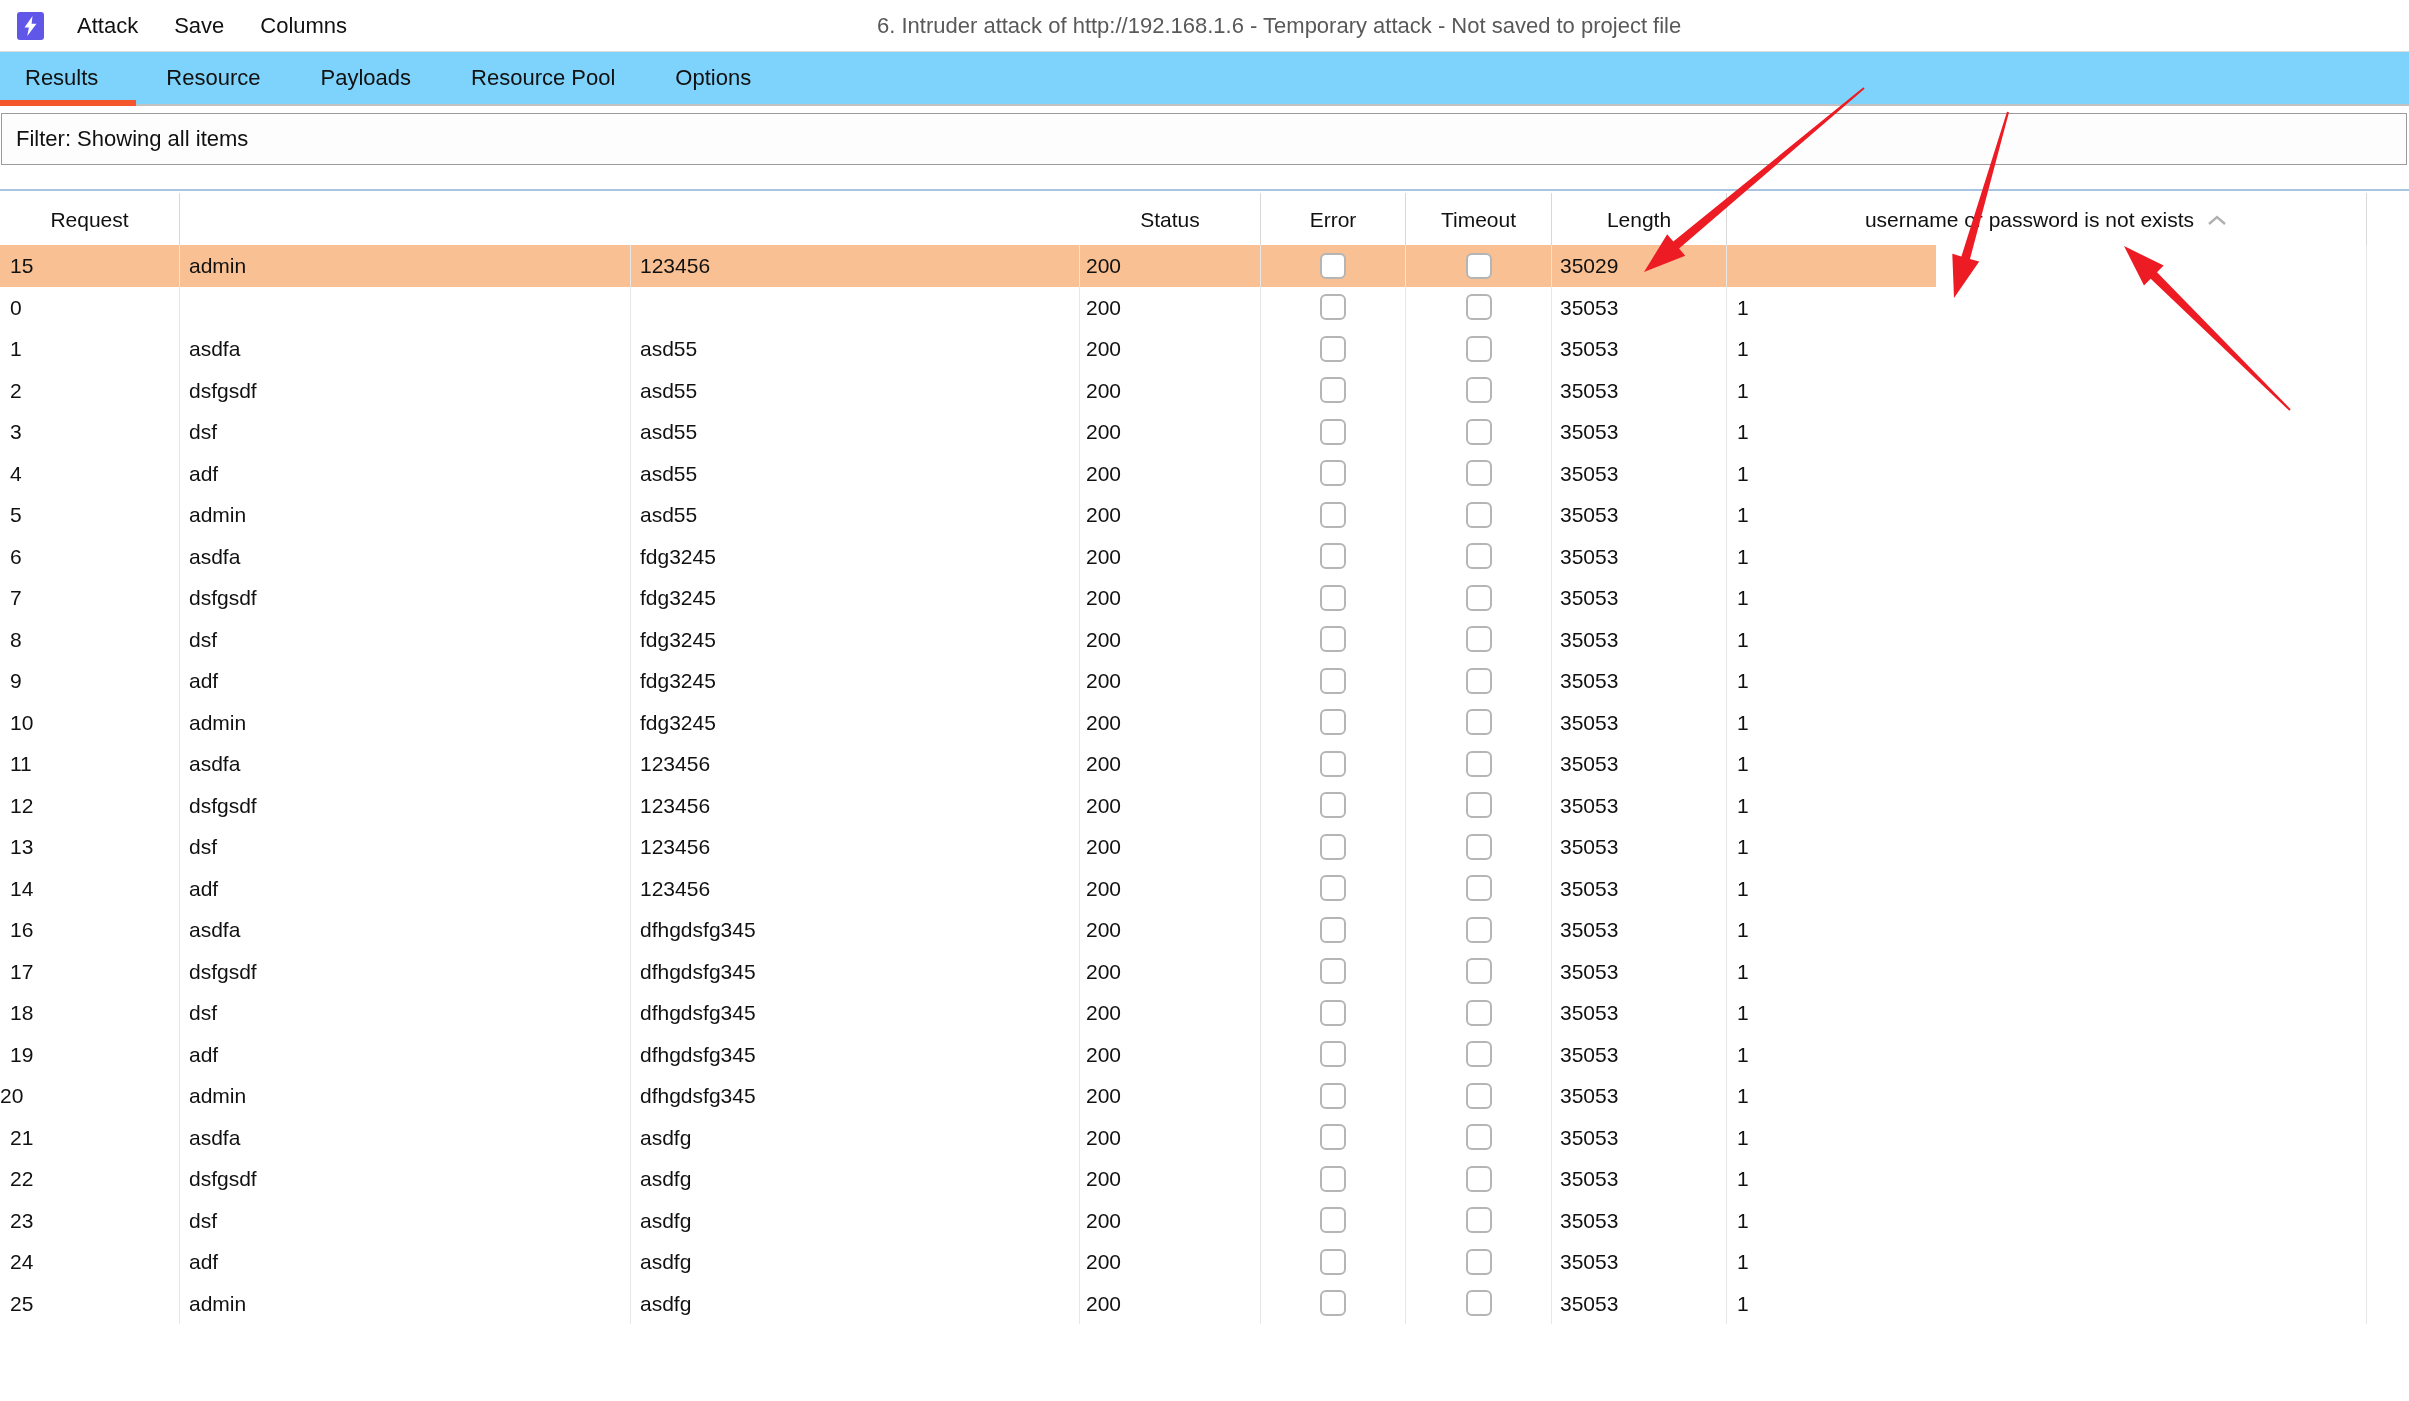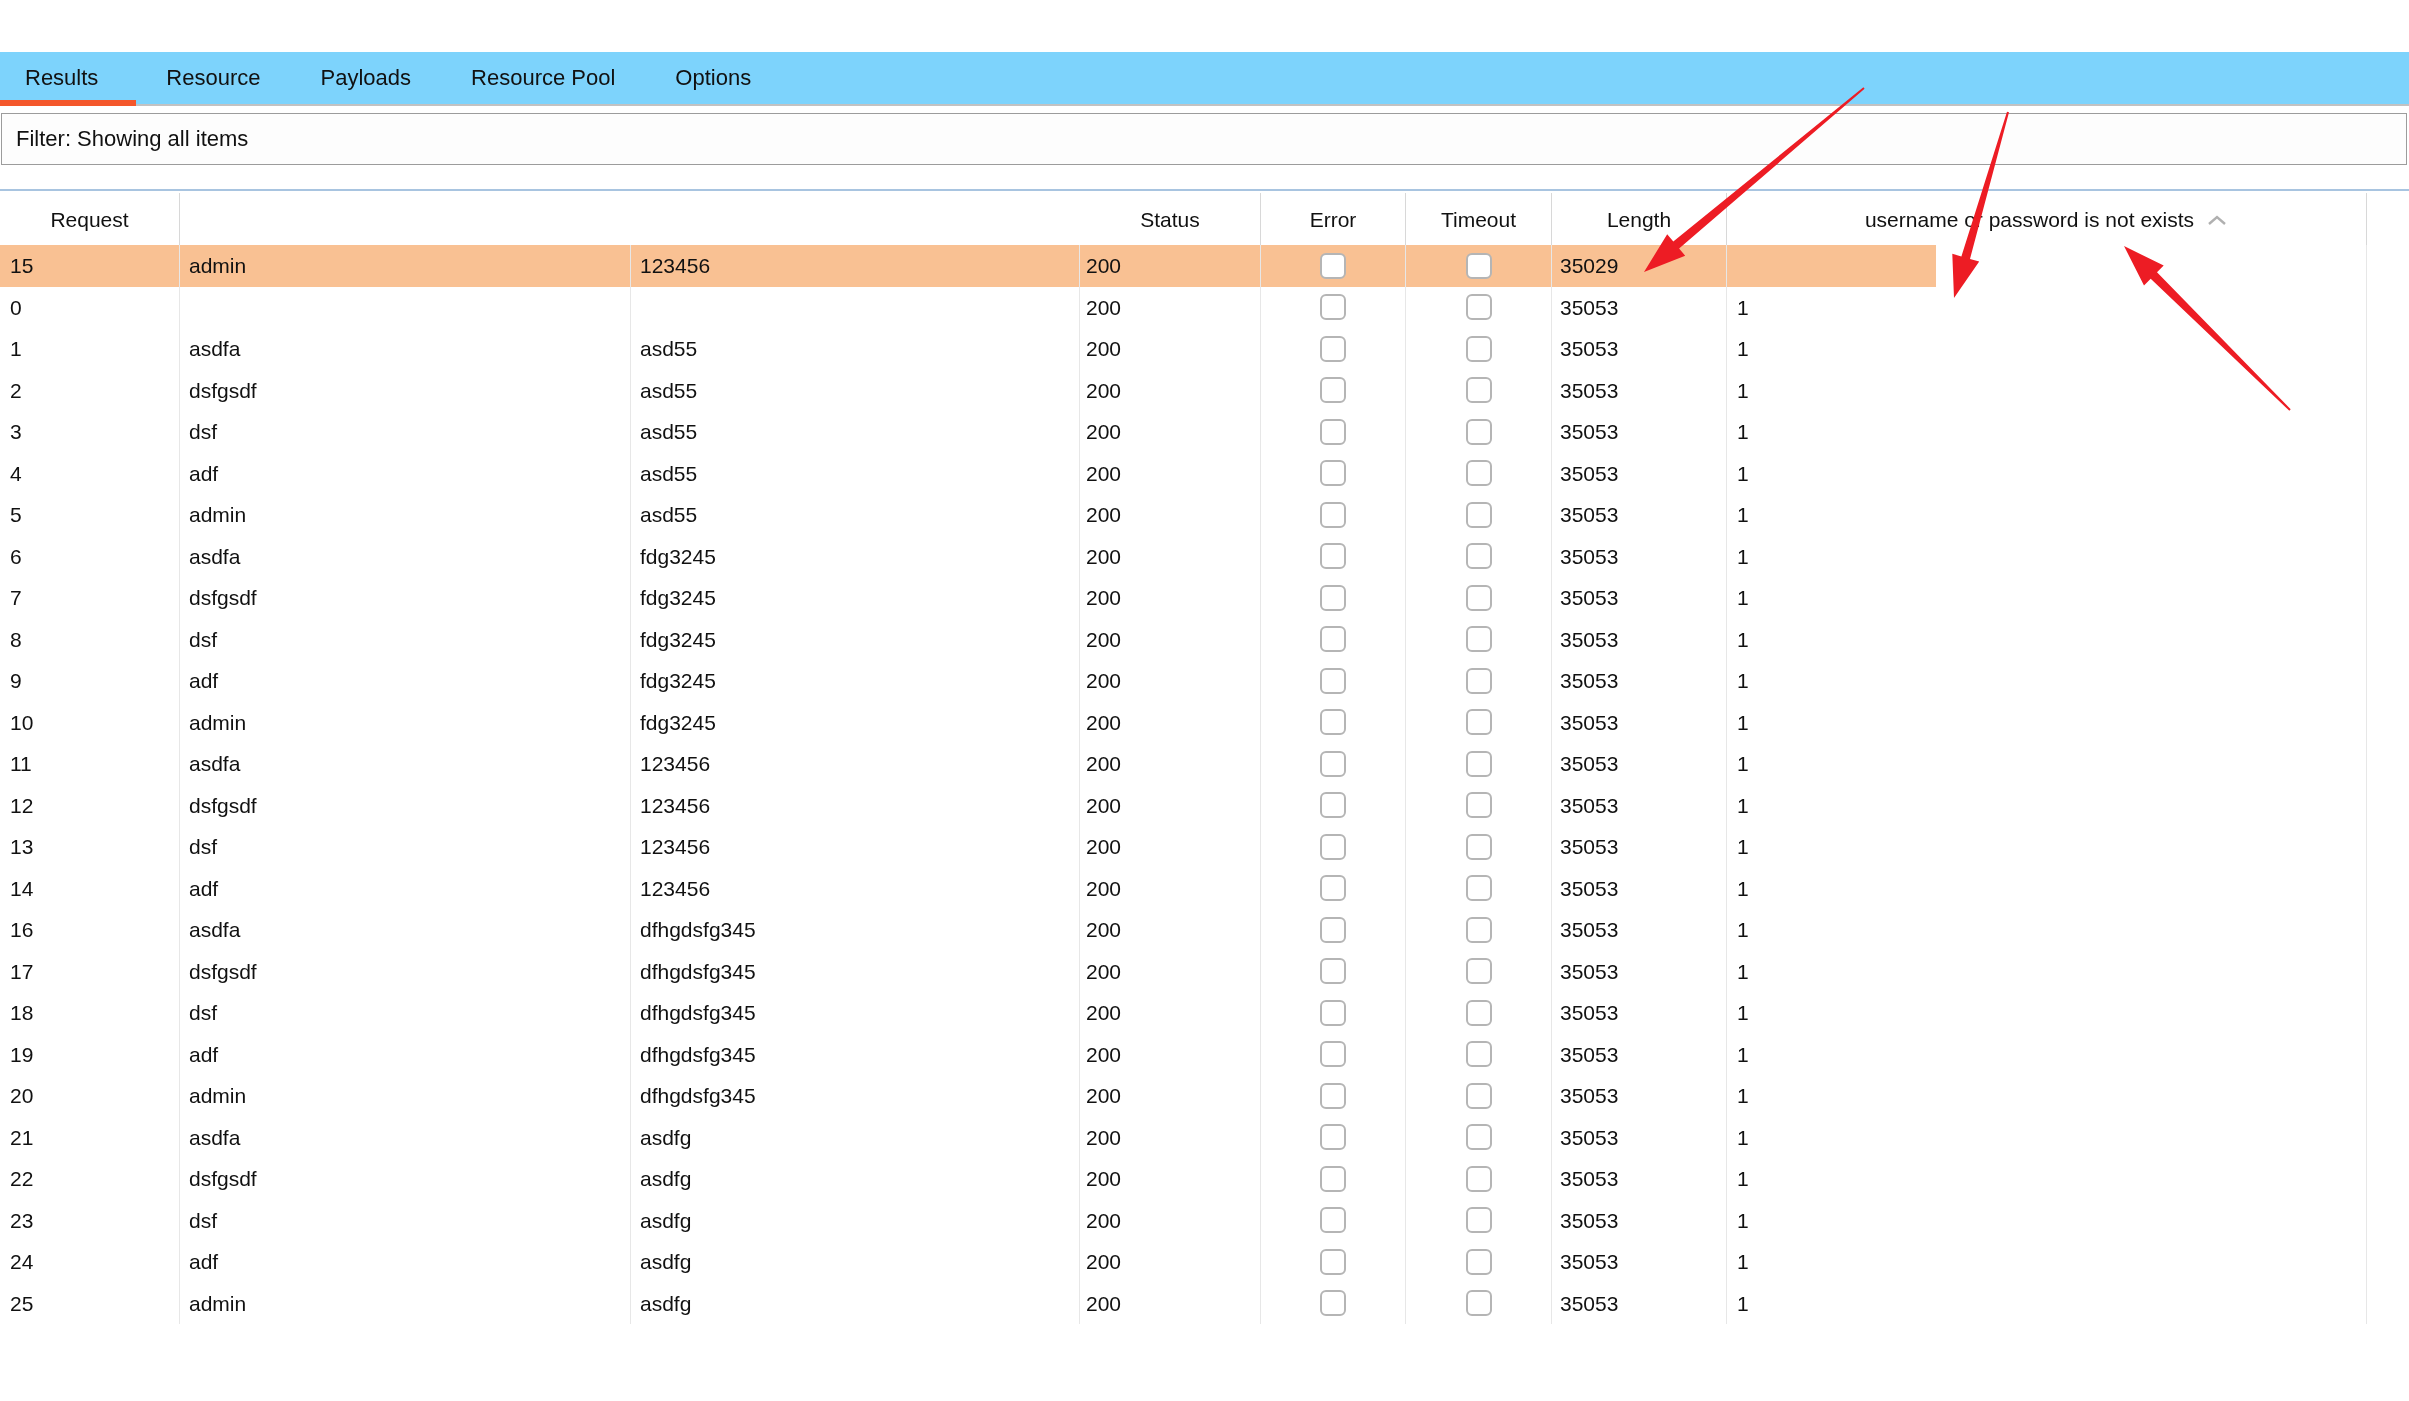--- a/index.html
+++ b/index.html
@@ -41,20 +41,33 @@
   .checkbox{width:26px;height:26px;background:#fff;border:2px solid #b5b5b5;border-radius:6px;box-sizing:border-box;}
 
   
   #arrows{position:absolute;left:0;top:0;width:2409px;height:1401px;pointer-events:none;z-index:40;}
 </style>
 </head>
 <body>
 
 <div id="root">
 
+  <div class="menubar">
+    <div class="app-icon">
+      <svg width="15" height="20" viewBox="0 0 12 16">
+        <path d="M7.6 0 L1.2 9.2 L4.7 9.2 L3.4 16 L10.8 6.2 L6.9 6.2 Z" fill="#ffffff"></path>
+      </svg>
+    </div>
+    <div class="menus">
+      <span class="menu-item">Attack</span>
+      <span class="menu-item">Save</span>
+      <span class="menu-item">Columns</span>
+    </div>
+    <div class="window-title">6. Intruder attack of http://192.168.1.6 - Temporary attack - Not saved to project file</div>
+  </div>
 
   <div class="tabbar">
     <div class="tab first selected">Results</div>
     <div class="tab">Resource</div>
     <div class="tab">Payloads</div>
     <div class="tab">Resource Pool</div>
     <div class="tab">Options</div>
   </div>
 
   <div class="filterbar">
@@ -360,21 +373,21 @@
         <div class="cell cb" style="left: 1261px; width: 145px;">
           <div class="checkbox"></div>
         </div>
         <div class="cell cb" style="left: 1406px; width: 146px;">
           <div class="checkbox"></div>
         </div>
         <div class="cell" style="left: 1552px; width: 175px; padding-left: 8px;">35053</div>
         <div class="cell" style="left: 1727px; width: 640px; padding-left: 10px;">1</div>
       </div>
       <div class="row">
-        <div class="cell" style="left: 0px; width: 180px; padding-left: 10px;">20</div>
+        <div class="cell" style="left: 0px; width: 180px; ">20</div>
         <div class="cell" style="left: 180px; width: 451px; padding-left: 9px;">admin</div>
         <div class="cell" style="left: 631px; width: 449px; padding-left: 9px;">dfhgdsfg345</div>
         <div class="cell" style="left: 1080px; width: 181px; padding-left: 6px;">200</div>
         <div class="cell cb" style="left: 1261px; width: 145px;">
           <div class="checkbox"></div>
         </div>
         <div class="cell cb" style="left: 1406px; width: 146px;">
           <div class="checkbox"></div>
         </div>
         <div class="cell" style="left: 1552px; width: 175px; padding-left: 8px;">35053</div>

